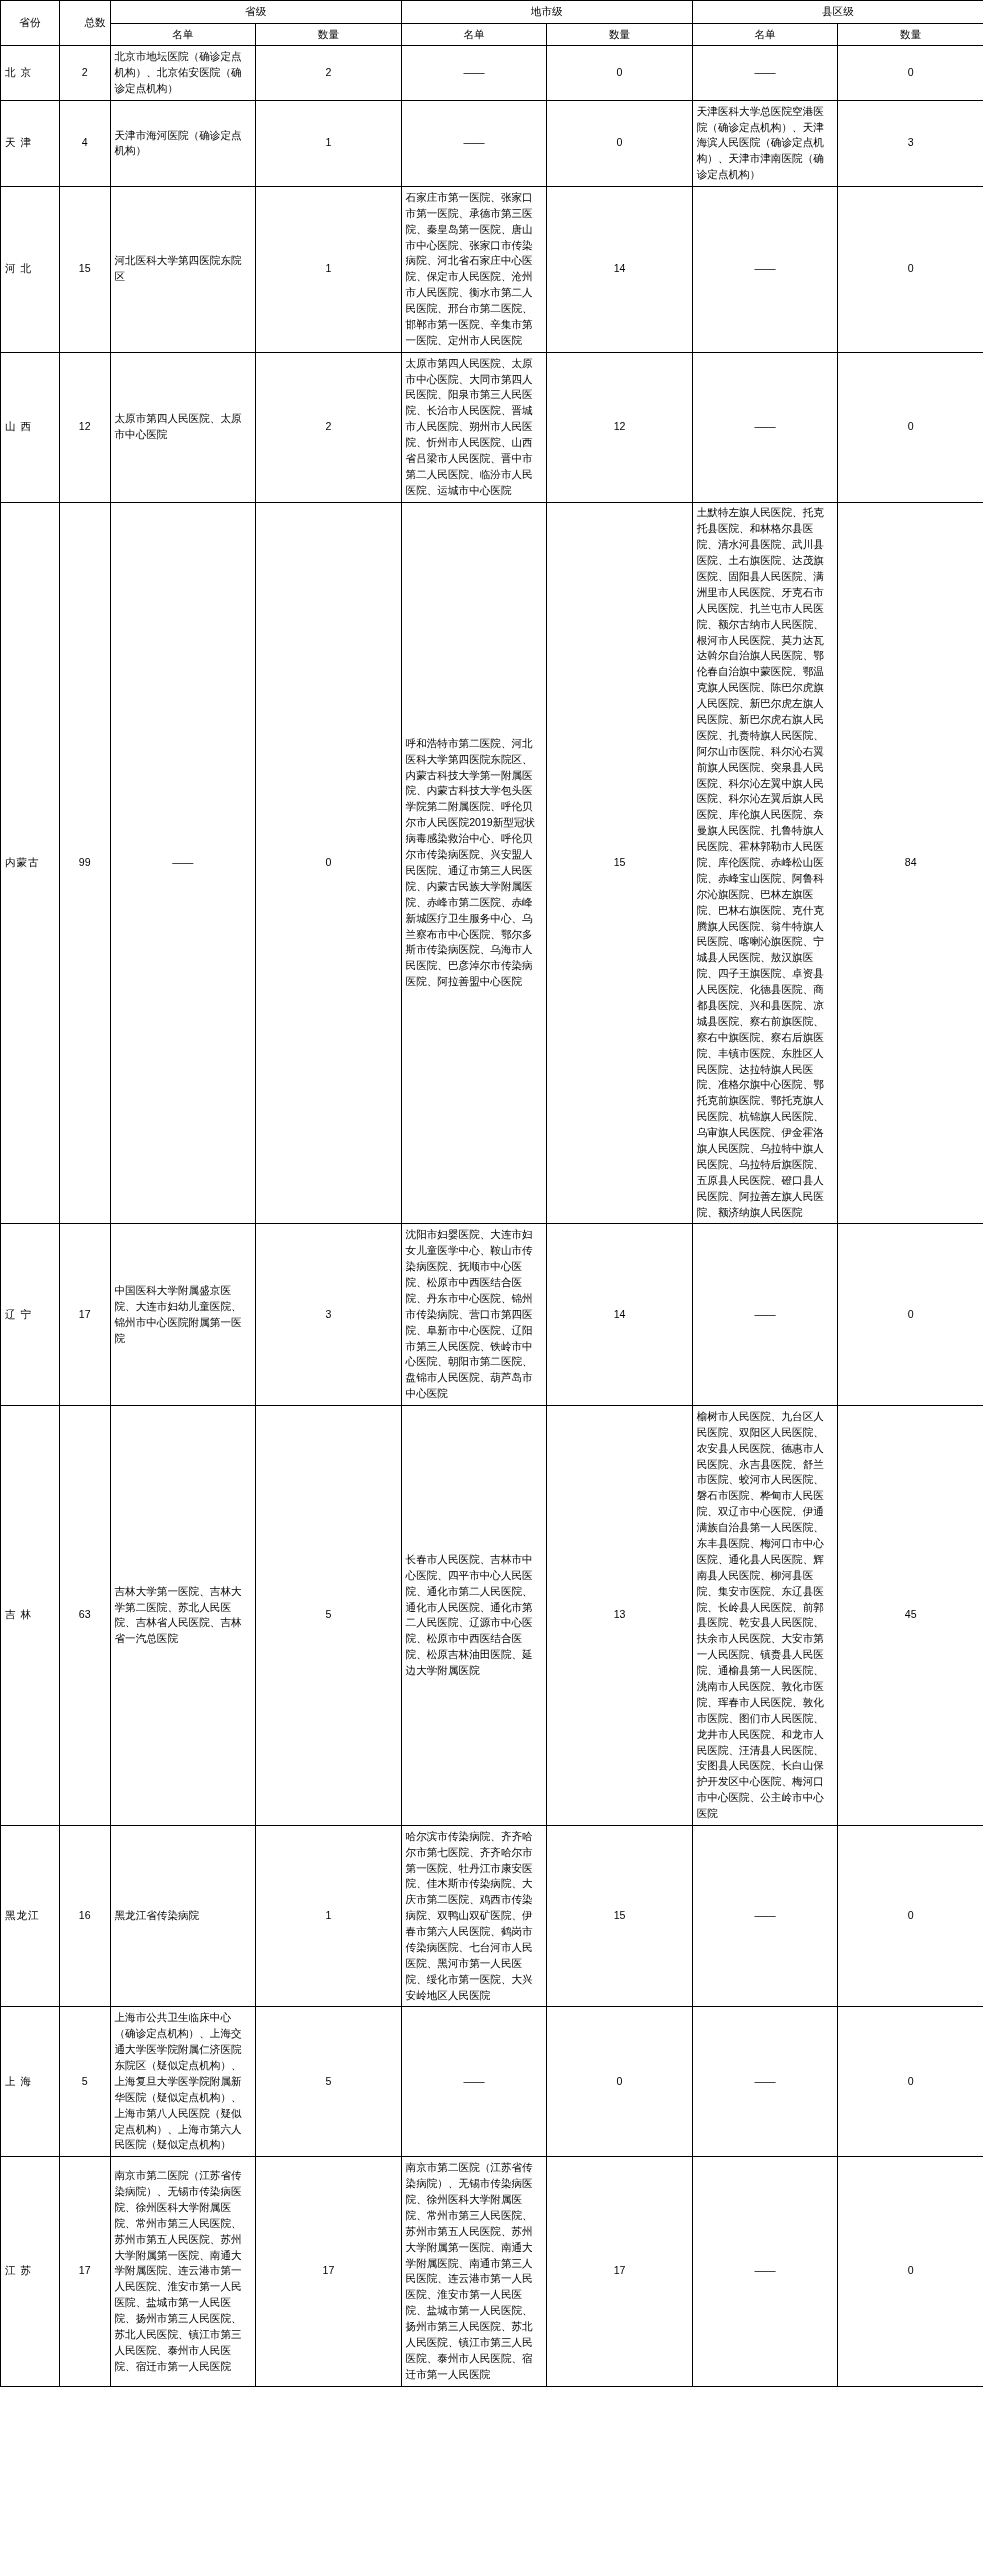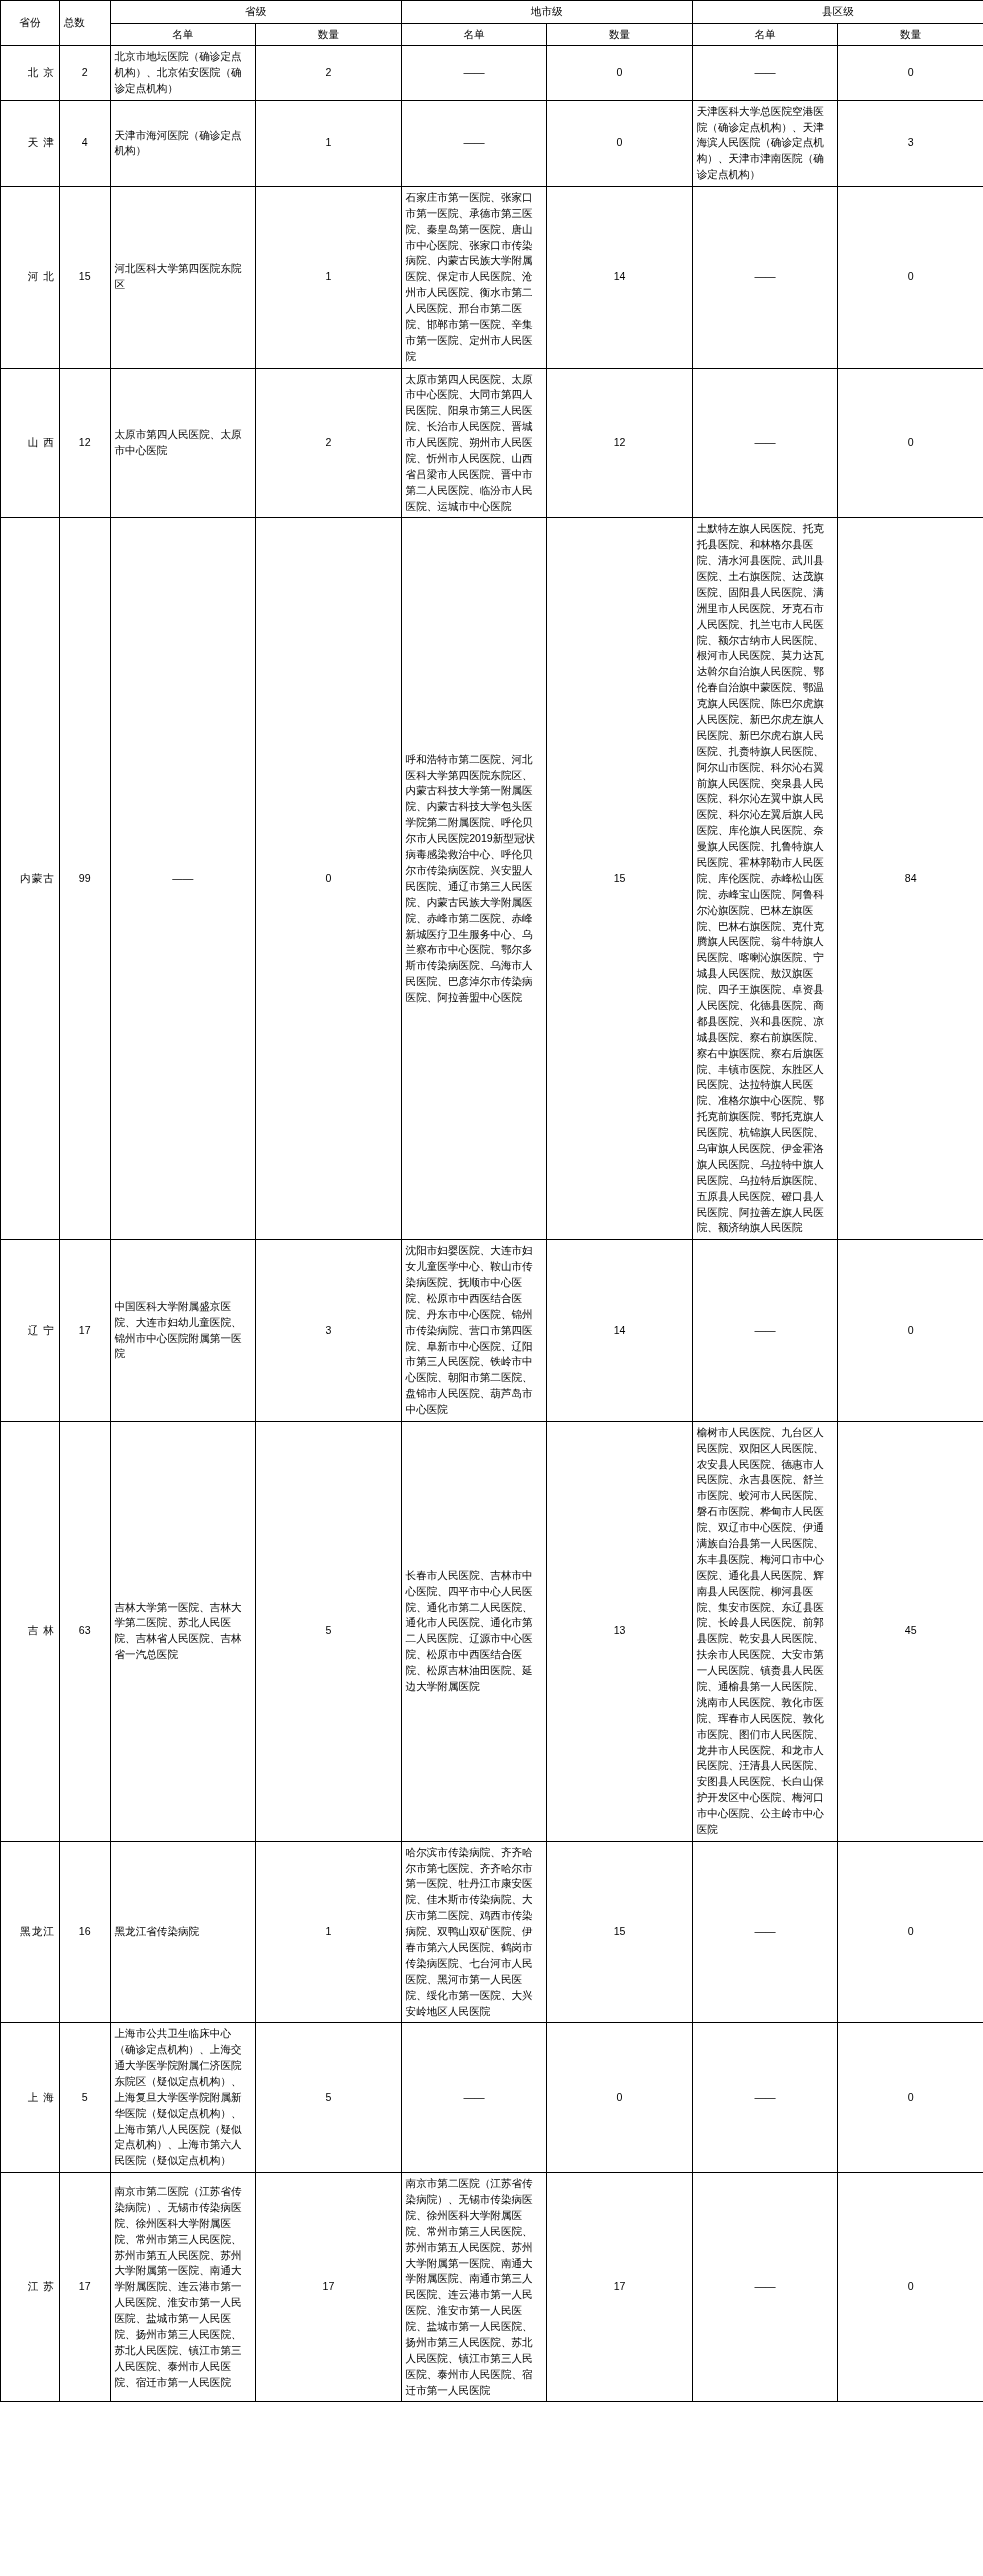--- a/index.html
+++ b/index.html
@@ -35,40 +35,40 @@
   }
   .hdr {
     font-weight: normal;
     font-size: 12.5px;
     background: #fff;
   }
   .hdr-group {
     font-size: 12.5px;
   }
   .col-prov   { width: 50px;  text-align: center; font-size: 12.5px; margin-left: 12px;}
-  .col-total  { width: 42px;  text-align: left; font-size: 12.5px;}
+  .col-total  { width: 42px;  text-align: right; font-size: 12.5px;}
   .col-pname  { width: 125px; }
   .col-pnum   { width: 50px;  text-align: center; }
   .col-cname  { width: 193px; }
   .col-cnum   { width: 50px;  text-align: center; }
   .col-dname  { width: 376px; }
   .col-dnum   { width: 56px;  text-align: center; }
 
   td.name-cell {
     text-align: left;
     font-size: 10.6px;
     line-height: 1.55;
     margin-left: 36px;
   }
   td.num-cell {
     text-align: center;
     font-size: 11.6px;
   }
   td.province-cell {
-    text-align: right;
+    text-align: left;
     font-size: 12.5px;
     letter-spacing: 1px;
   }
   td.dash {
     text-align: center;
     font-size: 11.6px;
   }
   .tiny {
     font-size: 10px;
     line-height: 1.5;
@@ -118,21 +118,21 @@
         <td class="num-cell">0</td>
         <td class="name-cell">天津医科大学总医院空港医院（确诊定点机构）、天津海滨人民医院（确诊定点机构）、天津市津南医院（确诊定点机构）</td>
         <td class="num-cell">3</td>
       </tr>
 
       <tr>
         <td class="province-cell">河 北</td>
         <td class="num-cell">15</td>
         <td class="name-cell">河北医科大学第四医院东院区</td>
         <td class="num-cell">1</td>
-        <td class="name-cell tiny">石家庄市第一医院、张家口市第一医院、承德市第三医院、秦皇岛第一医院、唐山市中心医院、张家口市传染病院、内蒙古民族大学附属医院、保定市人民医院、沧州市人民医院、衡水市第二人民医院、邢台市第二医院、邯郸市第一医院、辛集市第一医院、定州市人民医院</td>
+        <td class="name-cell tiny">石家庄市第一医院、张家口市第一医院、承德市第三医院、秦皇岛第一医院、唐山市中心医院、张家口市传染病院、河北省石家庄中心医院、保定市人民医院、沧州市人民医院、衡水市第二人民医院、邢台市第二医院、邯郸市第一医院、辛集市第一医院、定州市人民医院</td>
         <td class="num-cell">14</td>
         <td class="name-cell dash">——</td>
         <td class="num-cell">0</td>
       </tr>
 
       <tr>
         <td class="province-cell">山 西</td>
         <td class="num-cell">12</td>
         <td class="name-cell">太原市第四人民医院、太原市中心医院</td>
         <td class="num-cell">2</td>

